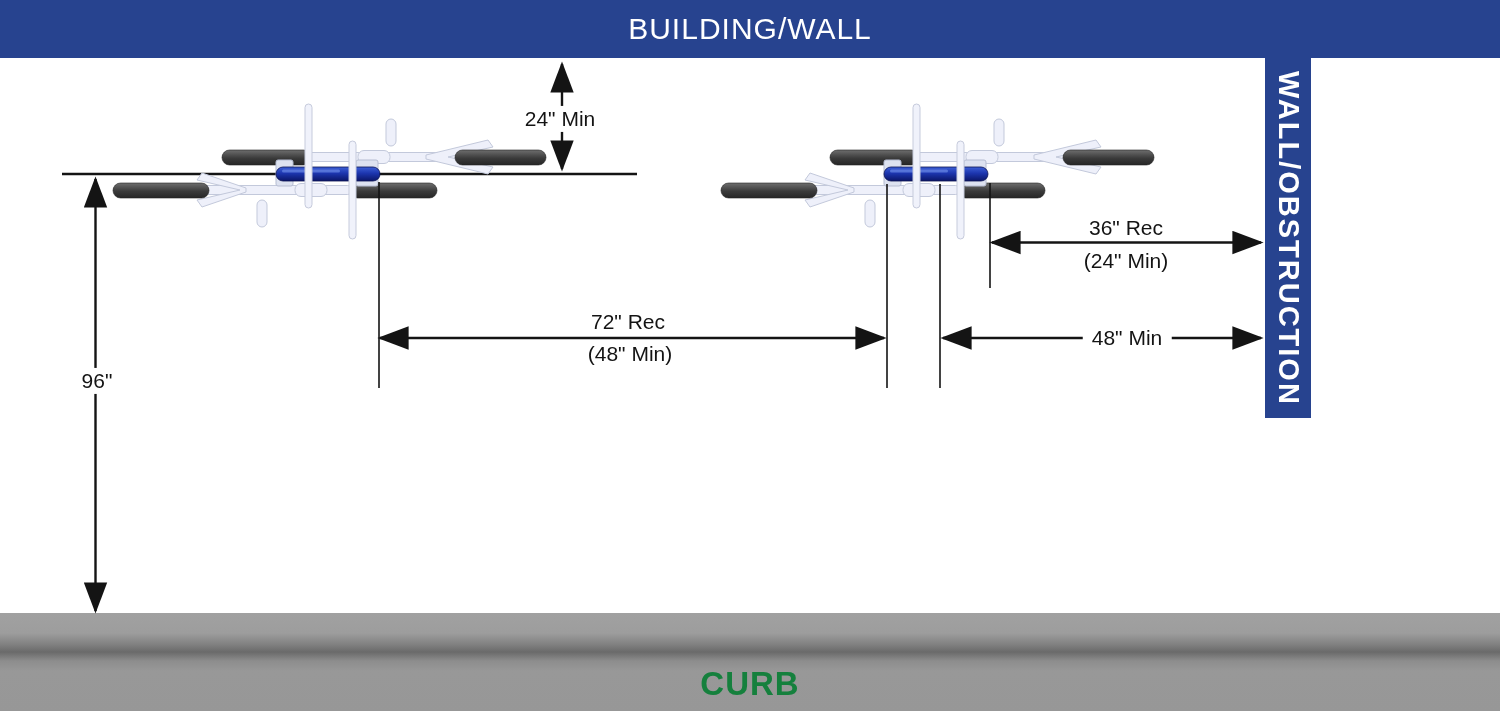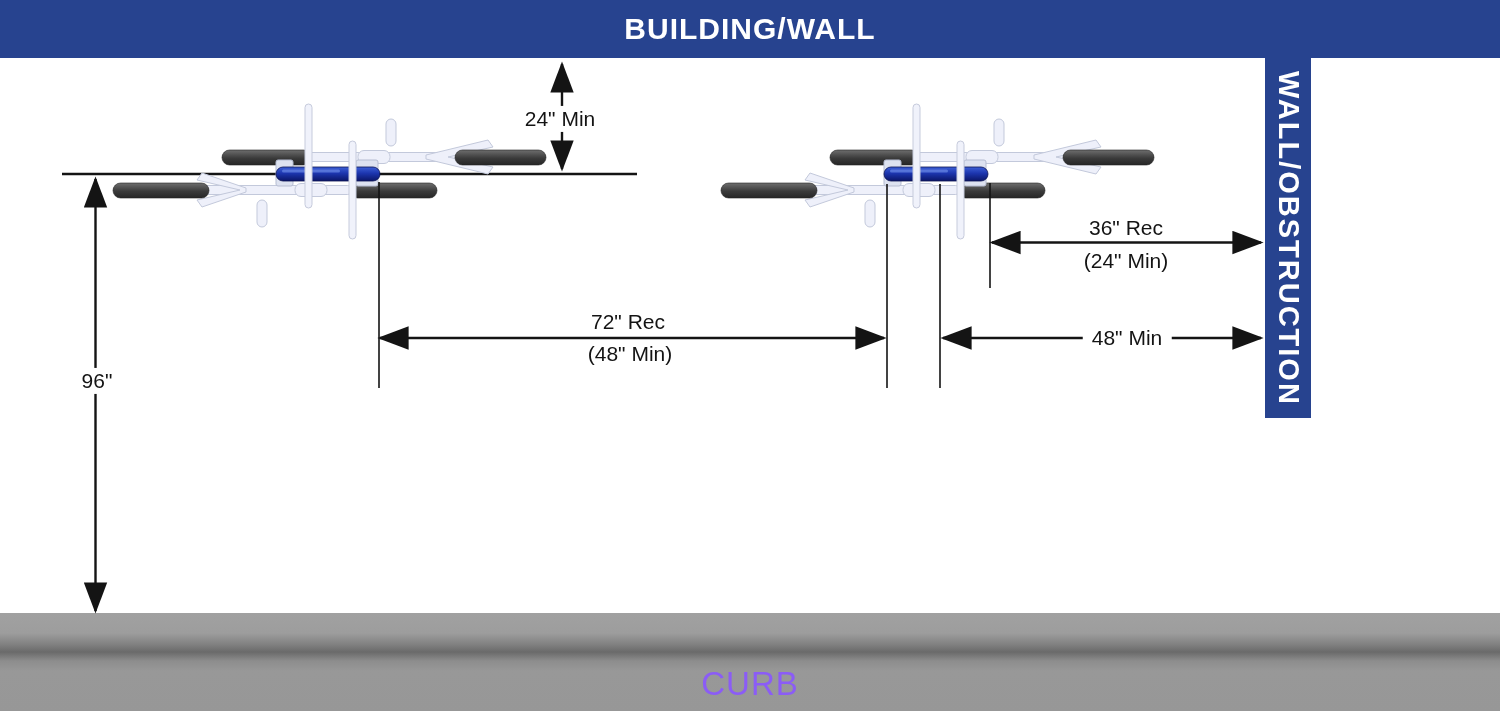--- a/index.html
+++ b/index.html
@@ -8,38 +8,38 @@
     --curb-gray:#979797;
   }
   html,body{margin:0;padding:0;background:#ffffff;}
   body{font-family:"Liberation Sans",sans-serif;}
   #stage{position:relative;width:1500px;height:711px;background:#ffffff;overflow:hidden;}
 
   .banner-top{
     position:absolute;left:0;top:0;width:1500px;height:58px;
     background:var(--banner-blue);
     display:flex;align-items:center;justify-content:center;
-    color:#ffffff;font-weight:700;font-size:30px;letter-spacing:1px;
+    color:#ffffff;font-weight:400;font-size:30px;letter-spacing:1px;
   }
   .banner-right{
     position:absolute;left:1265px;top:58px;width:46px;height:360px;
     background:var(--banner-blue);
     display:flex;align-items:center;justify-content:center;
     color:#ffffff;font-weight:700;font-size:29px;letter-spacing:2px;
     writing-mode:vertical-rl;text-orientation:mixed;
   }
   .curb{
     position:absolute;left:0;top:613px;width:1500px;height:98px;
     background:linear-gradient(to bottom,
       #a1a1a1 0px, #9d9d9d 20px, #828282 31px, #6a6a6a 39px,
       #8d8d8d 48px, #989898 58px, var(--curb-gray) 100%);
   }
   .curb-label{
     position:absolute;left:750px;top:684px;transform:translate(-50%,-50%);
-    color:#8b5cf6;font-weight:400;font-size:33px;letter-spacing:1px;
+    color:#15803d;font-weight:700;font-size:33px;letter-spacing:1px;
   }
   svg#diagram{position:absolute;left:0;top:0;}
 
   .dim-label{
     position:absolute;transform:translate(-50%,-50%);
     color:var(--line-black);font-size:21px;white-space:nowrap;line-height:1.15;
   }
   .dim-label.on-line{background:#ffffff;padding:1px 9px;}
 
   .wheel{fill:url(#gWheel);stroke:#222222;stroke-width:0.6;}

